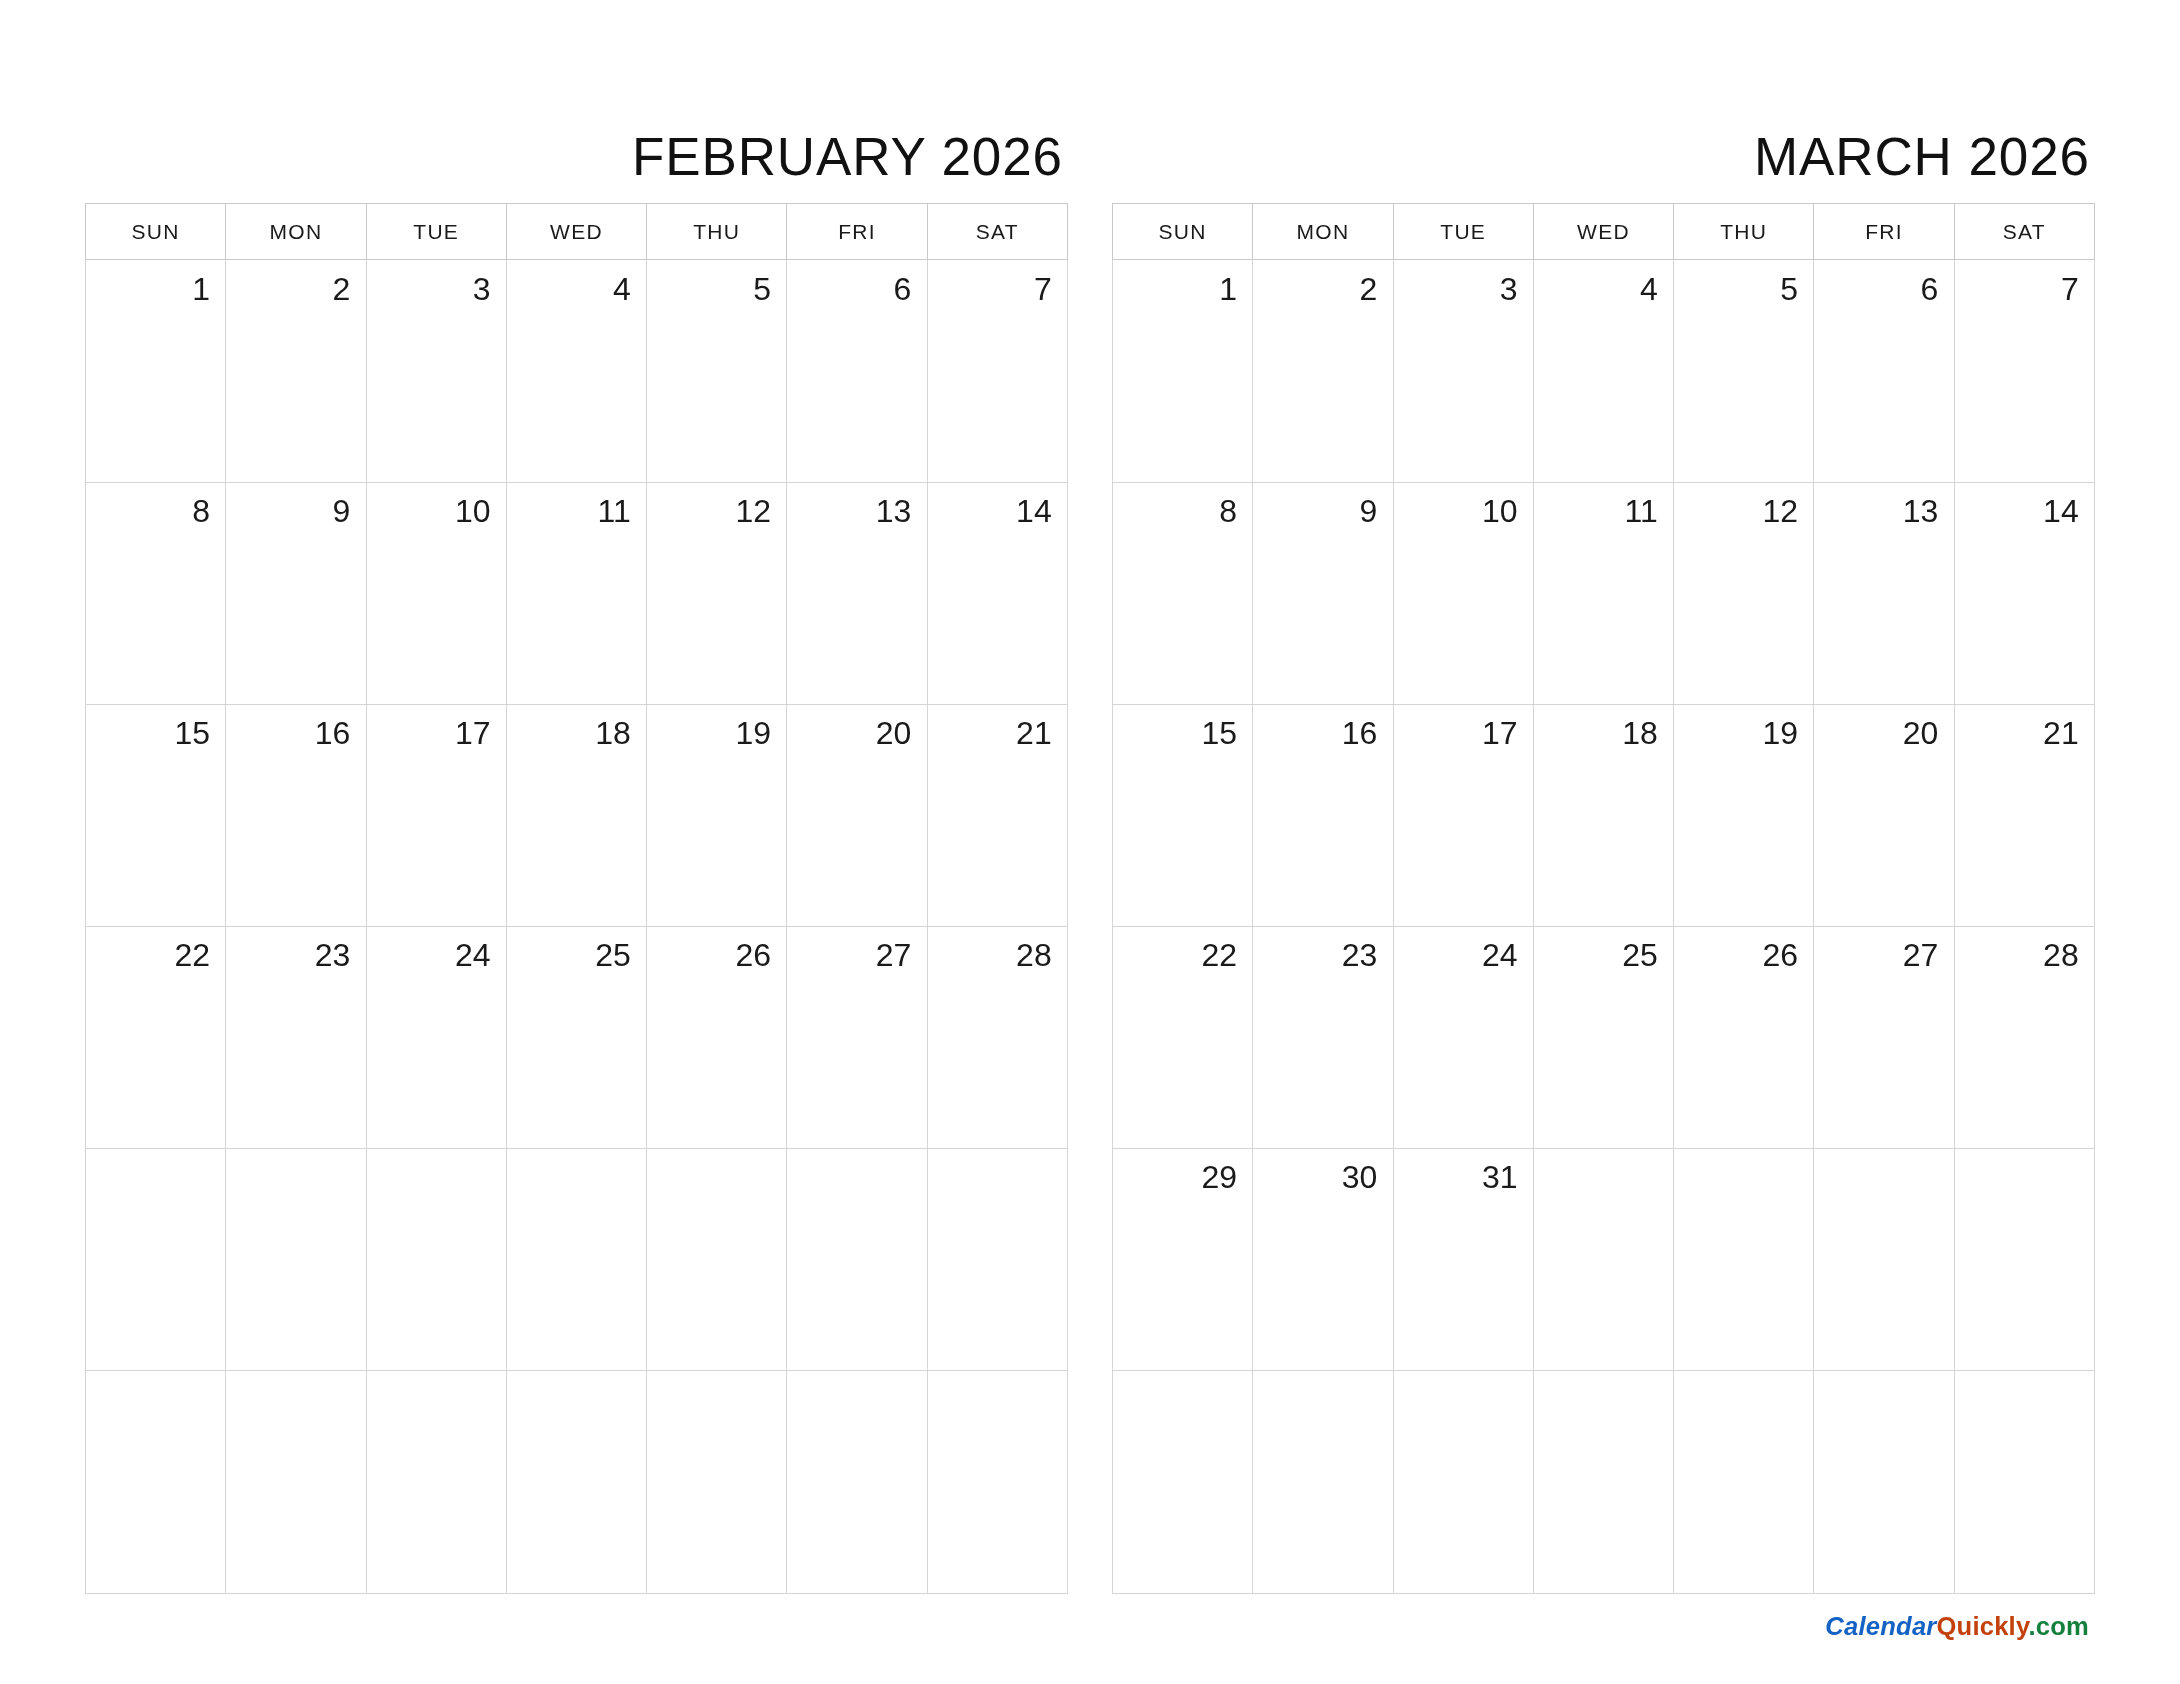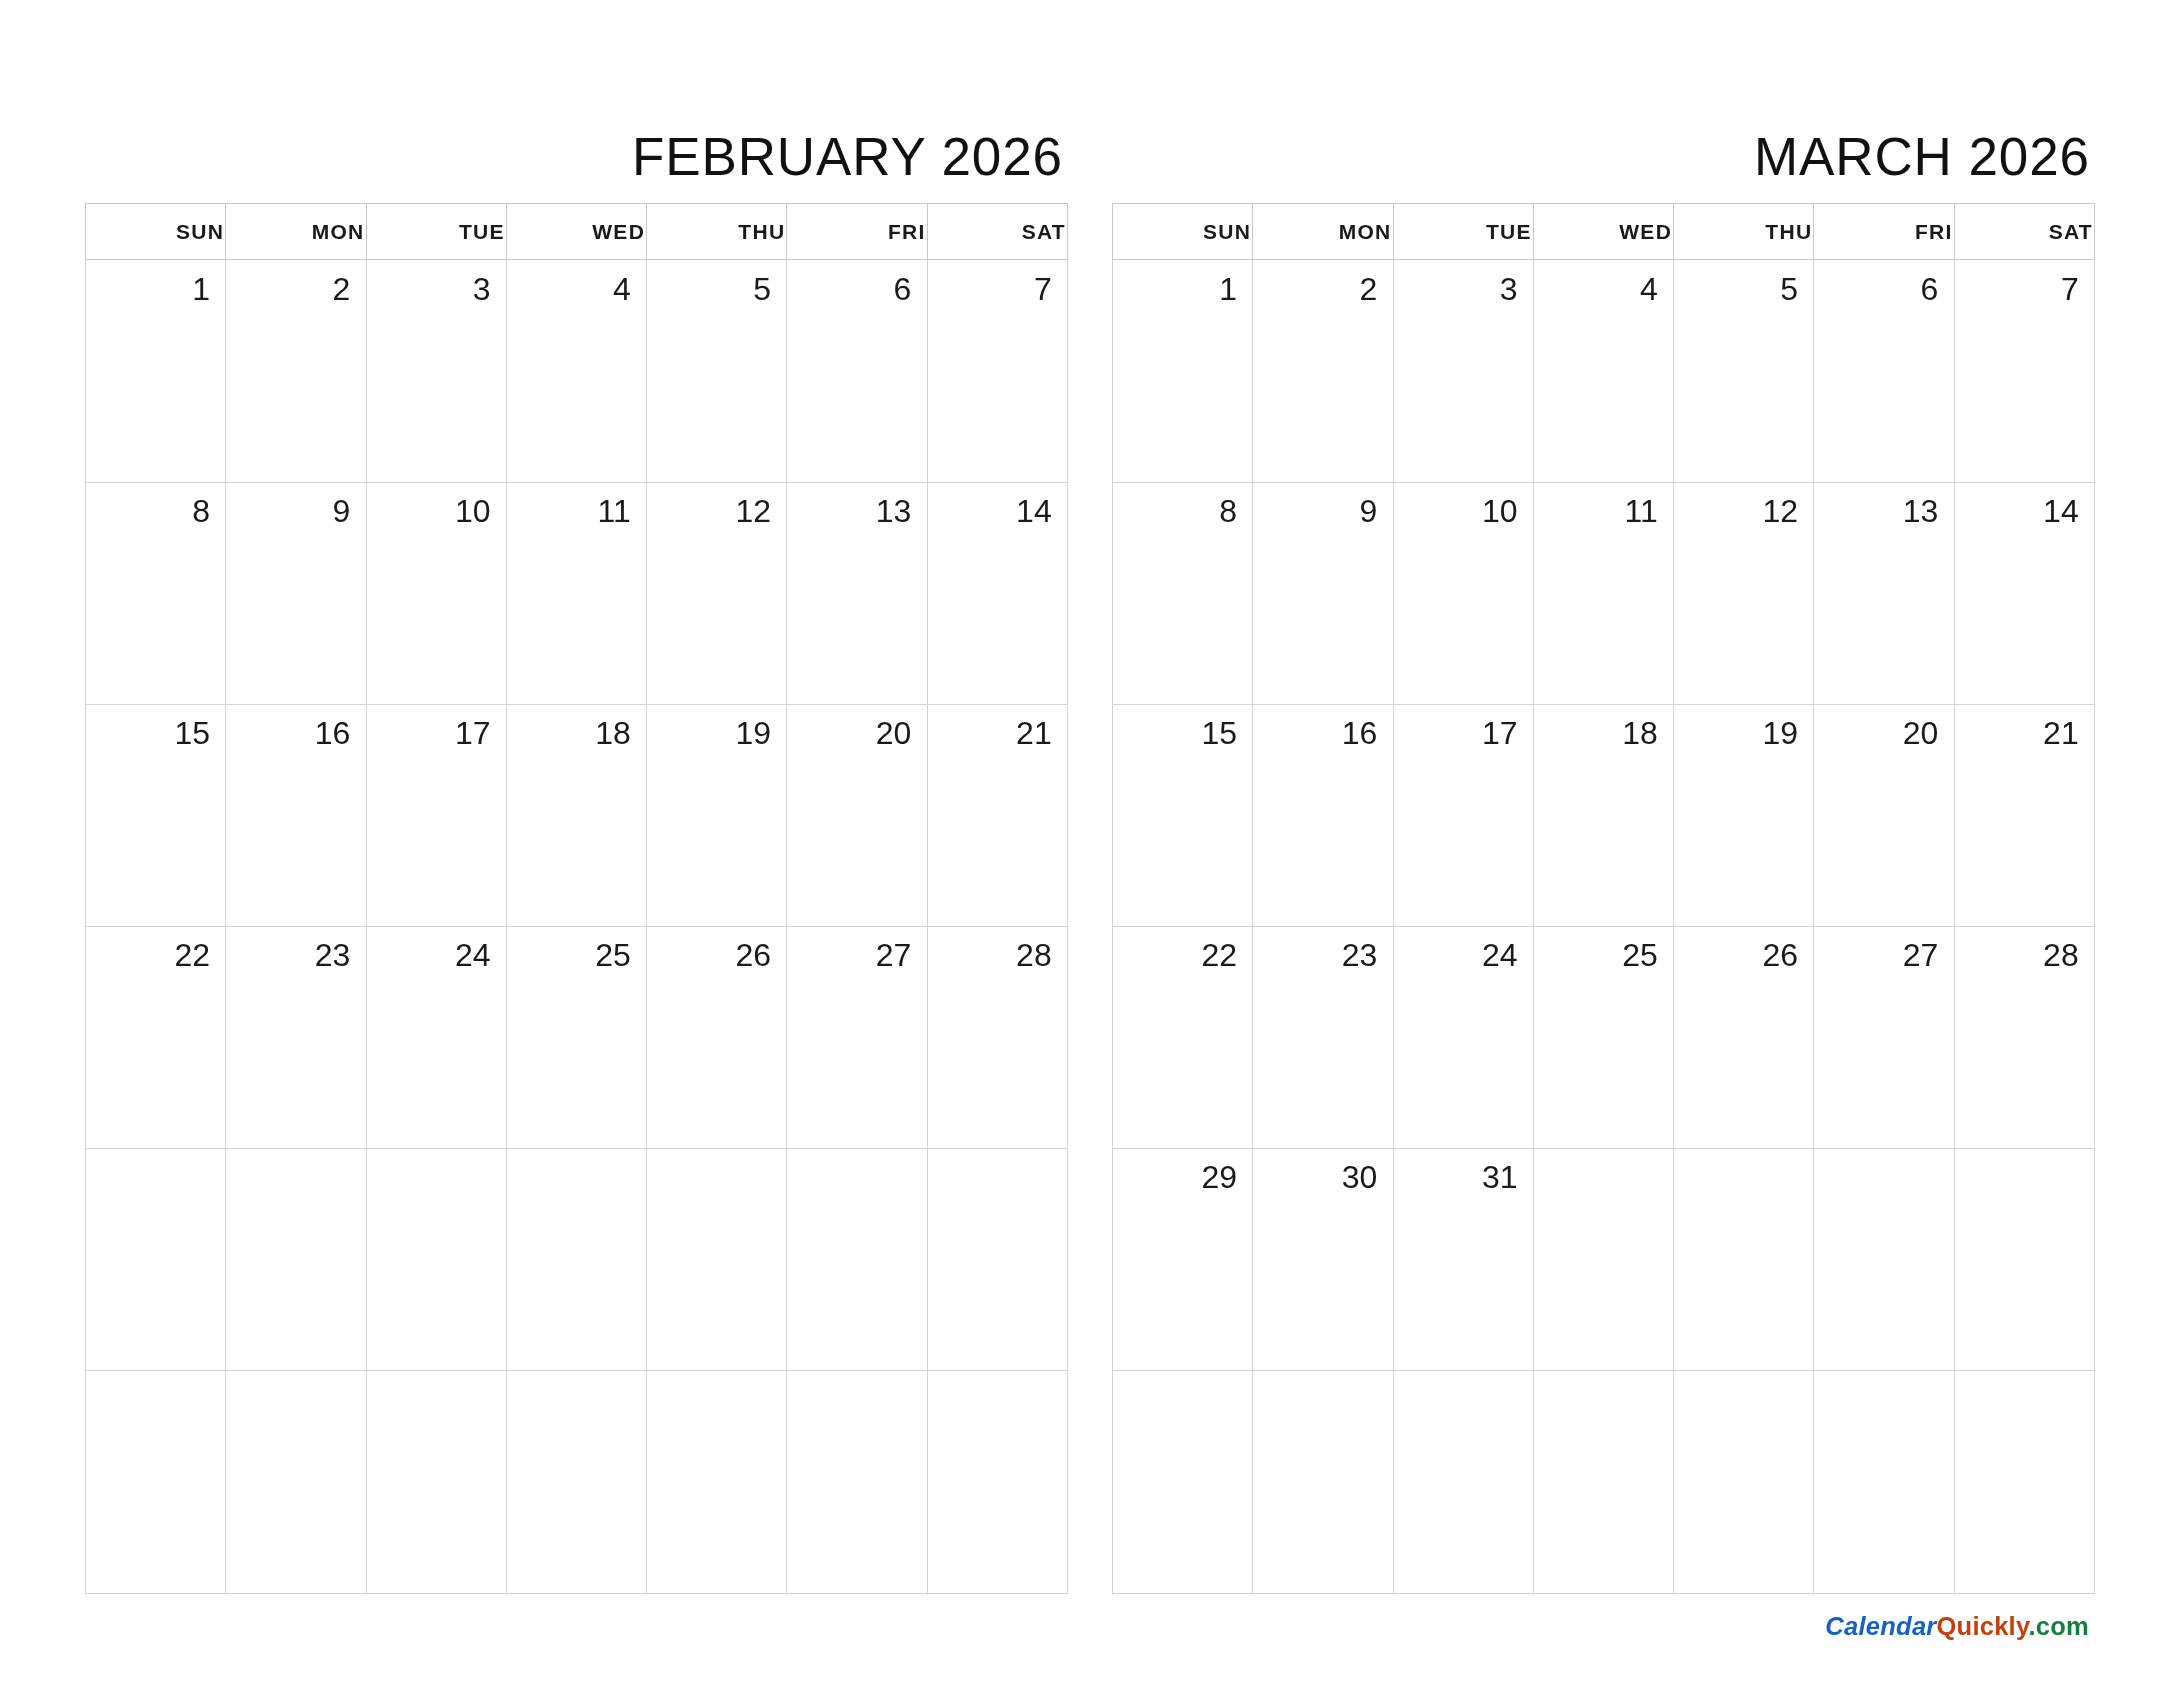--- a/index.html
+++ b/index.html
@@ -47,23 +47,23 @@
     white-space: nowrap;
   }
   table.grid {
     border-collapse: collapse;
     width: 983px;
     table-layout: fixed;
     border: 1.7px solid #6b6b6b;
   }
   table.grid th {
     font-size: 21px;
-    font-weight: bold;
+    font-weight: normal;
     letter-spacing: 1.3px;
-    text-align: right;
+    text-align: center;
     color: #1a1a1a;
     height: 53px;
     border: 0.9px solid #c9c9c9;
     background: #ffffff;
     vertical-align: middle;
   }
   table.grid td {
     border: 0.9px solid #d5d5d5;
     height: 211px;
     vertical-align: top;

